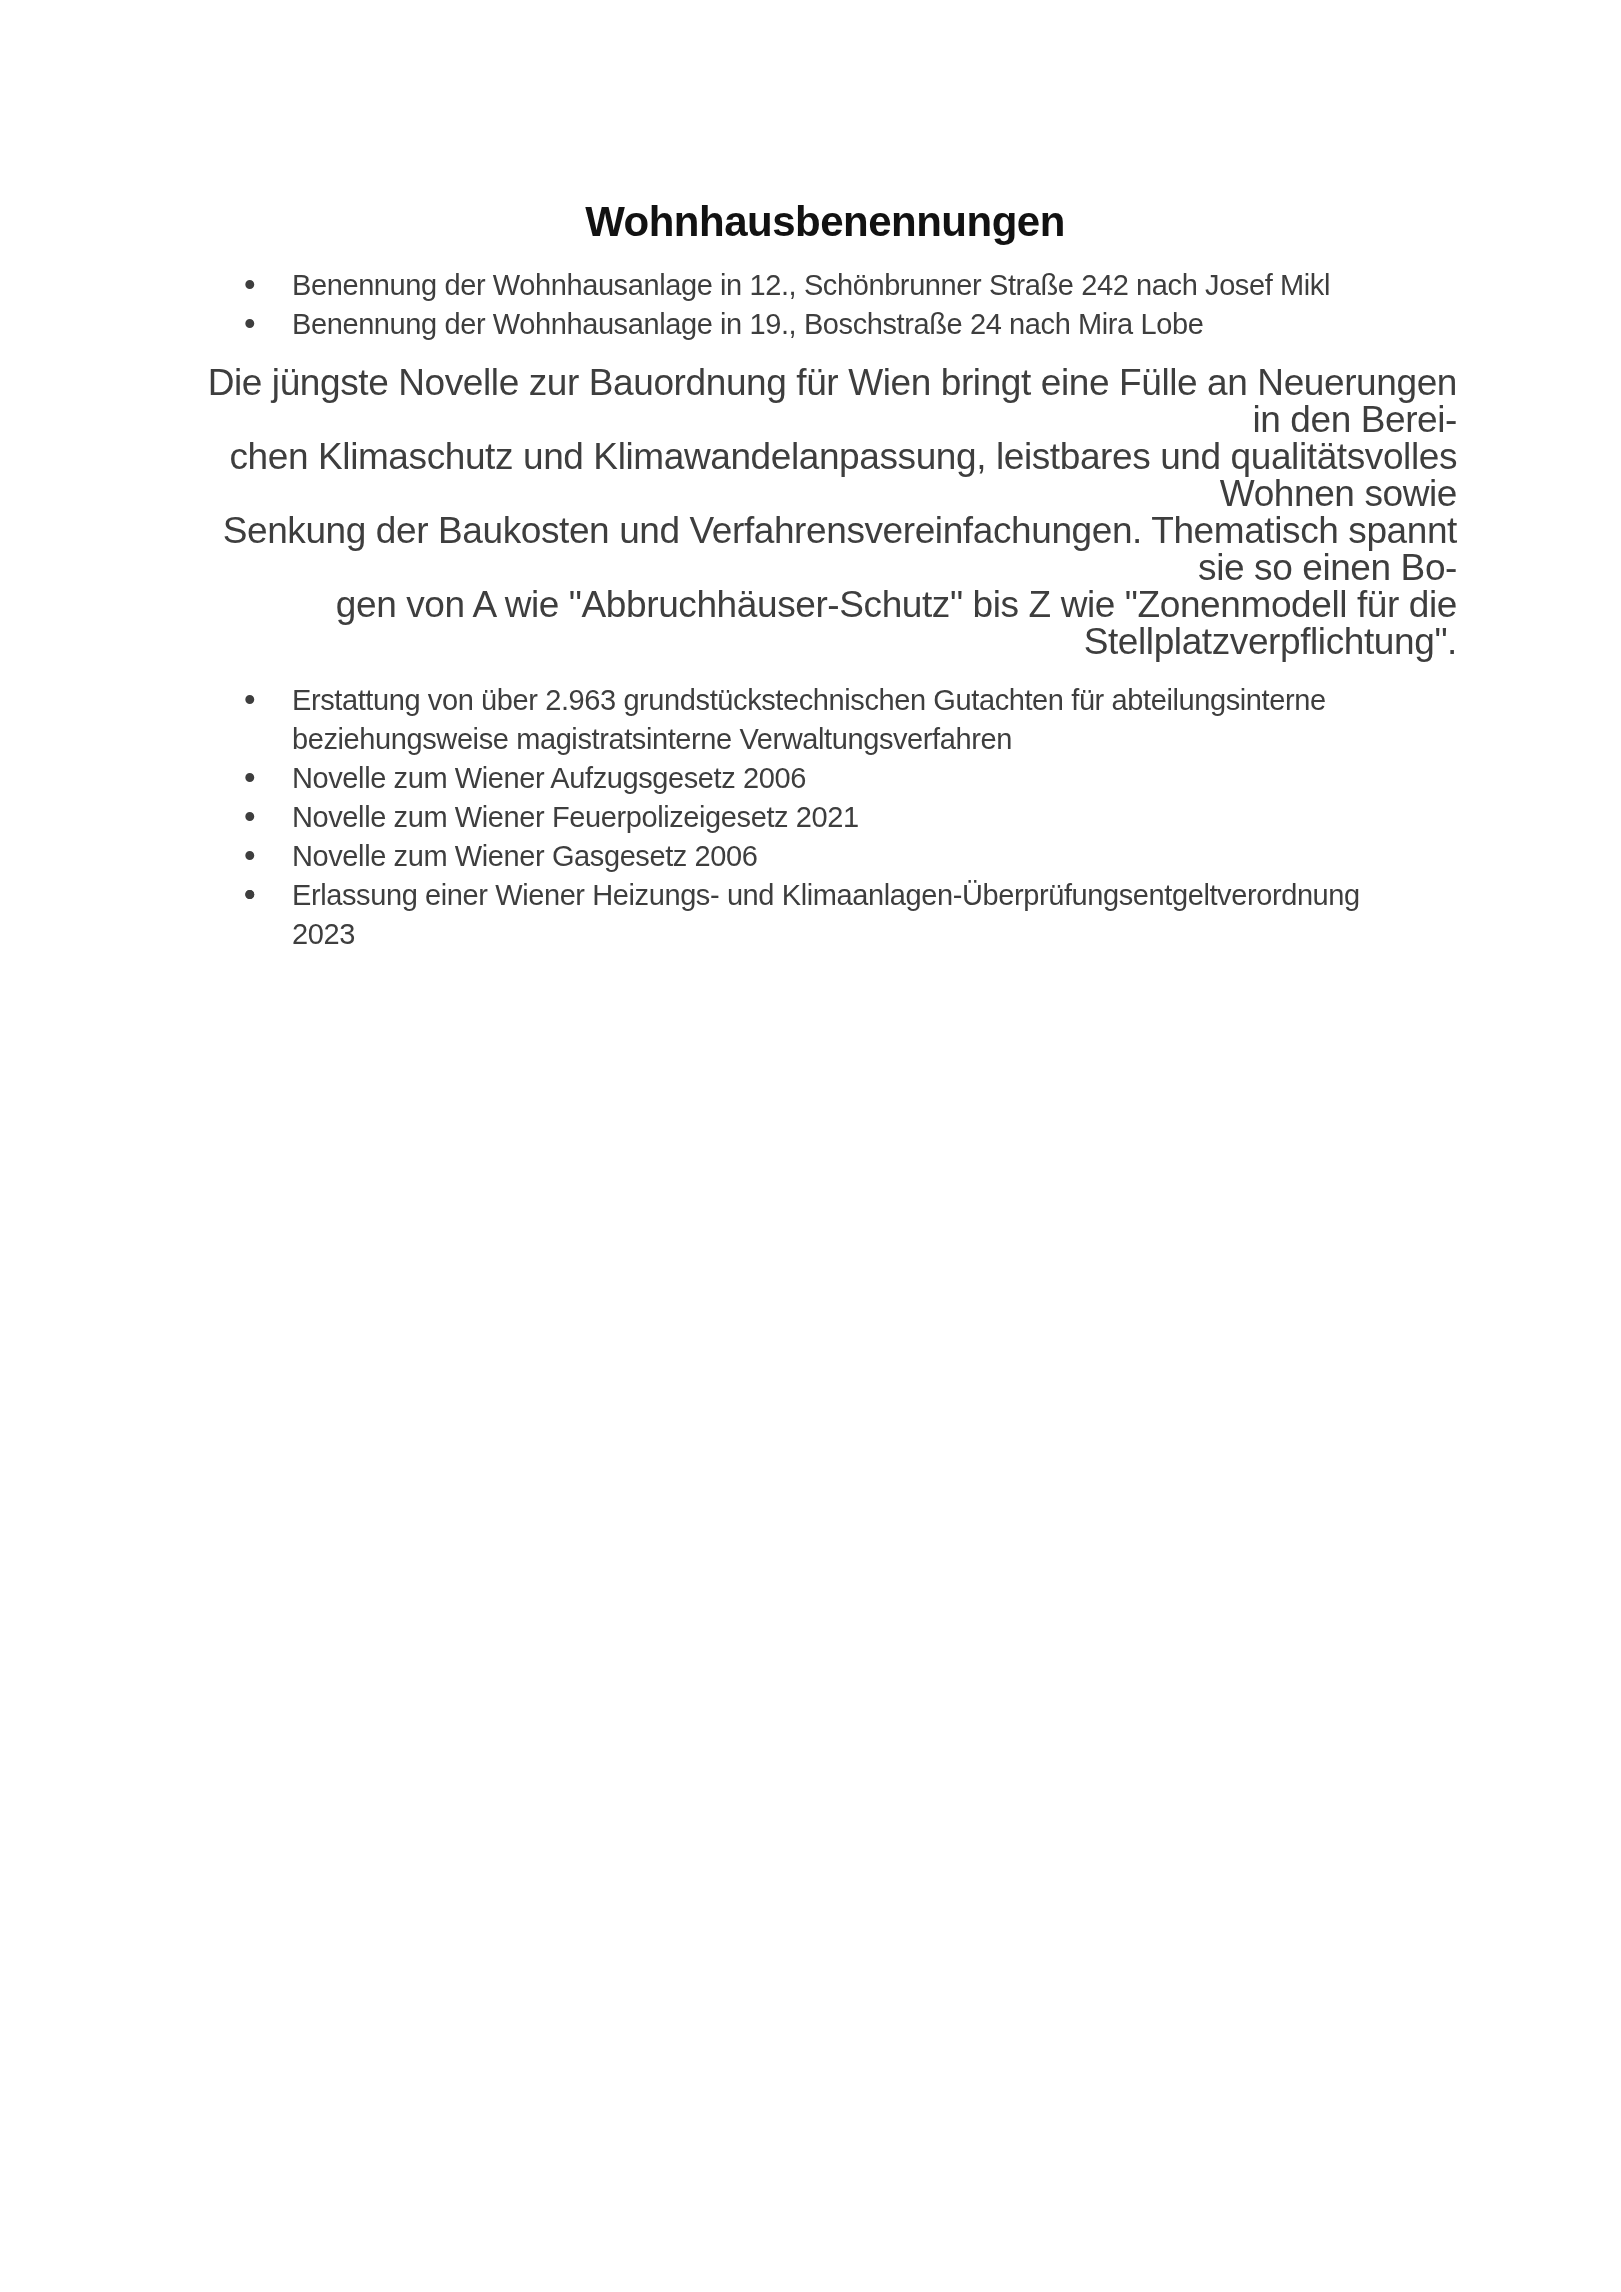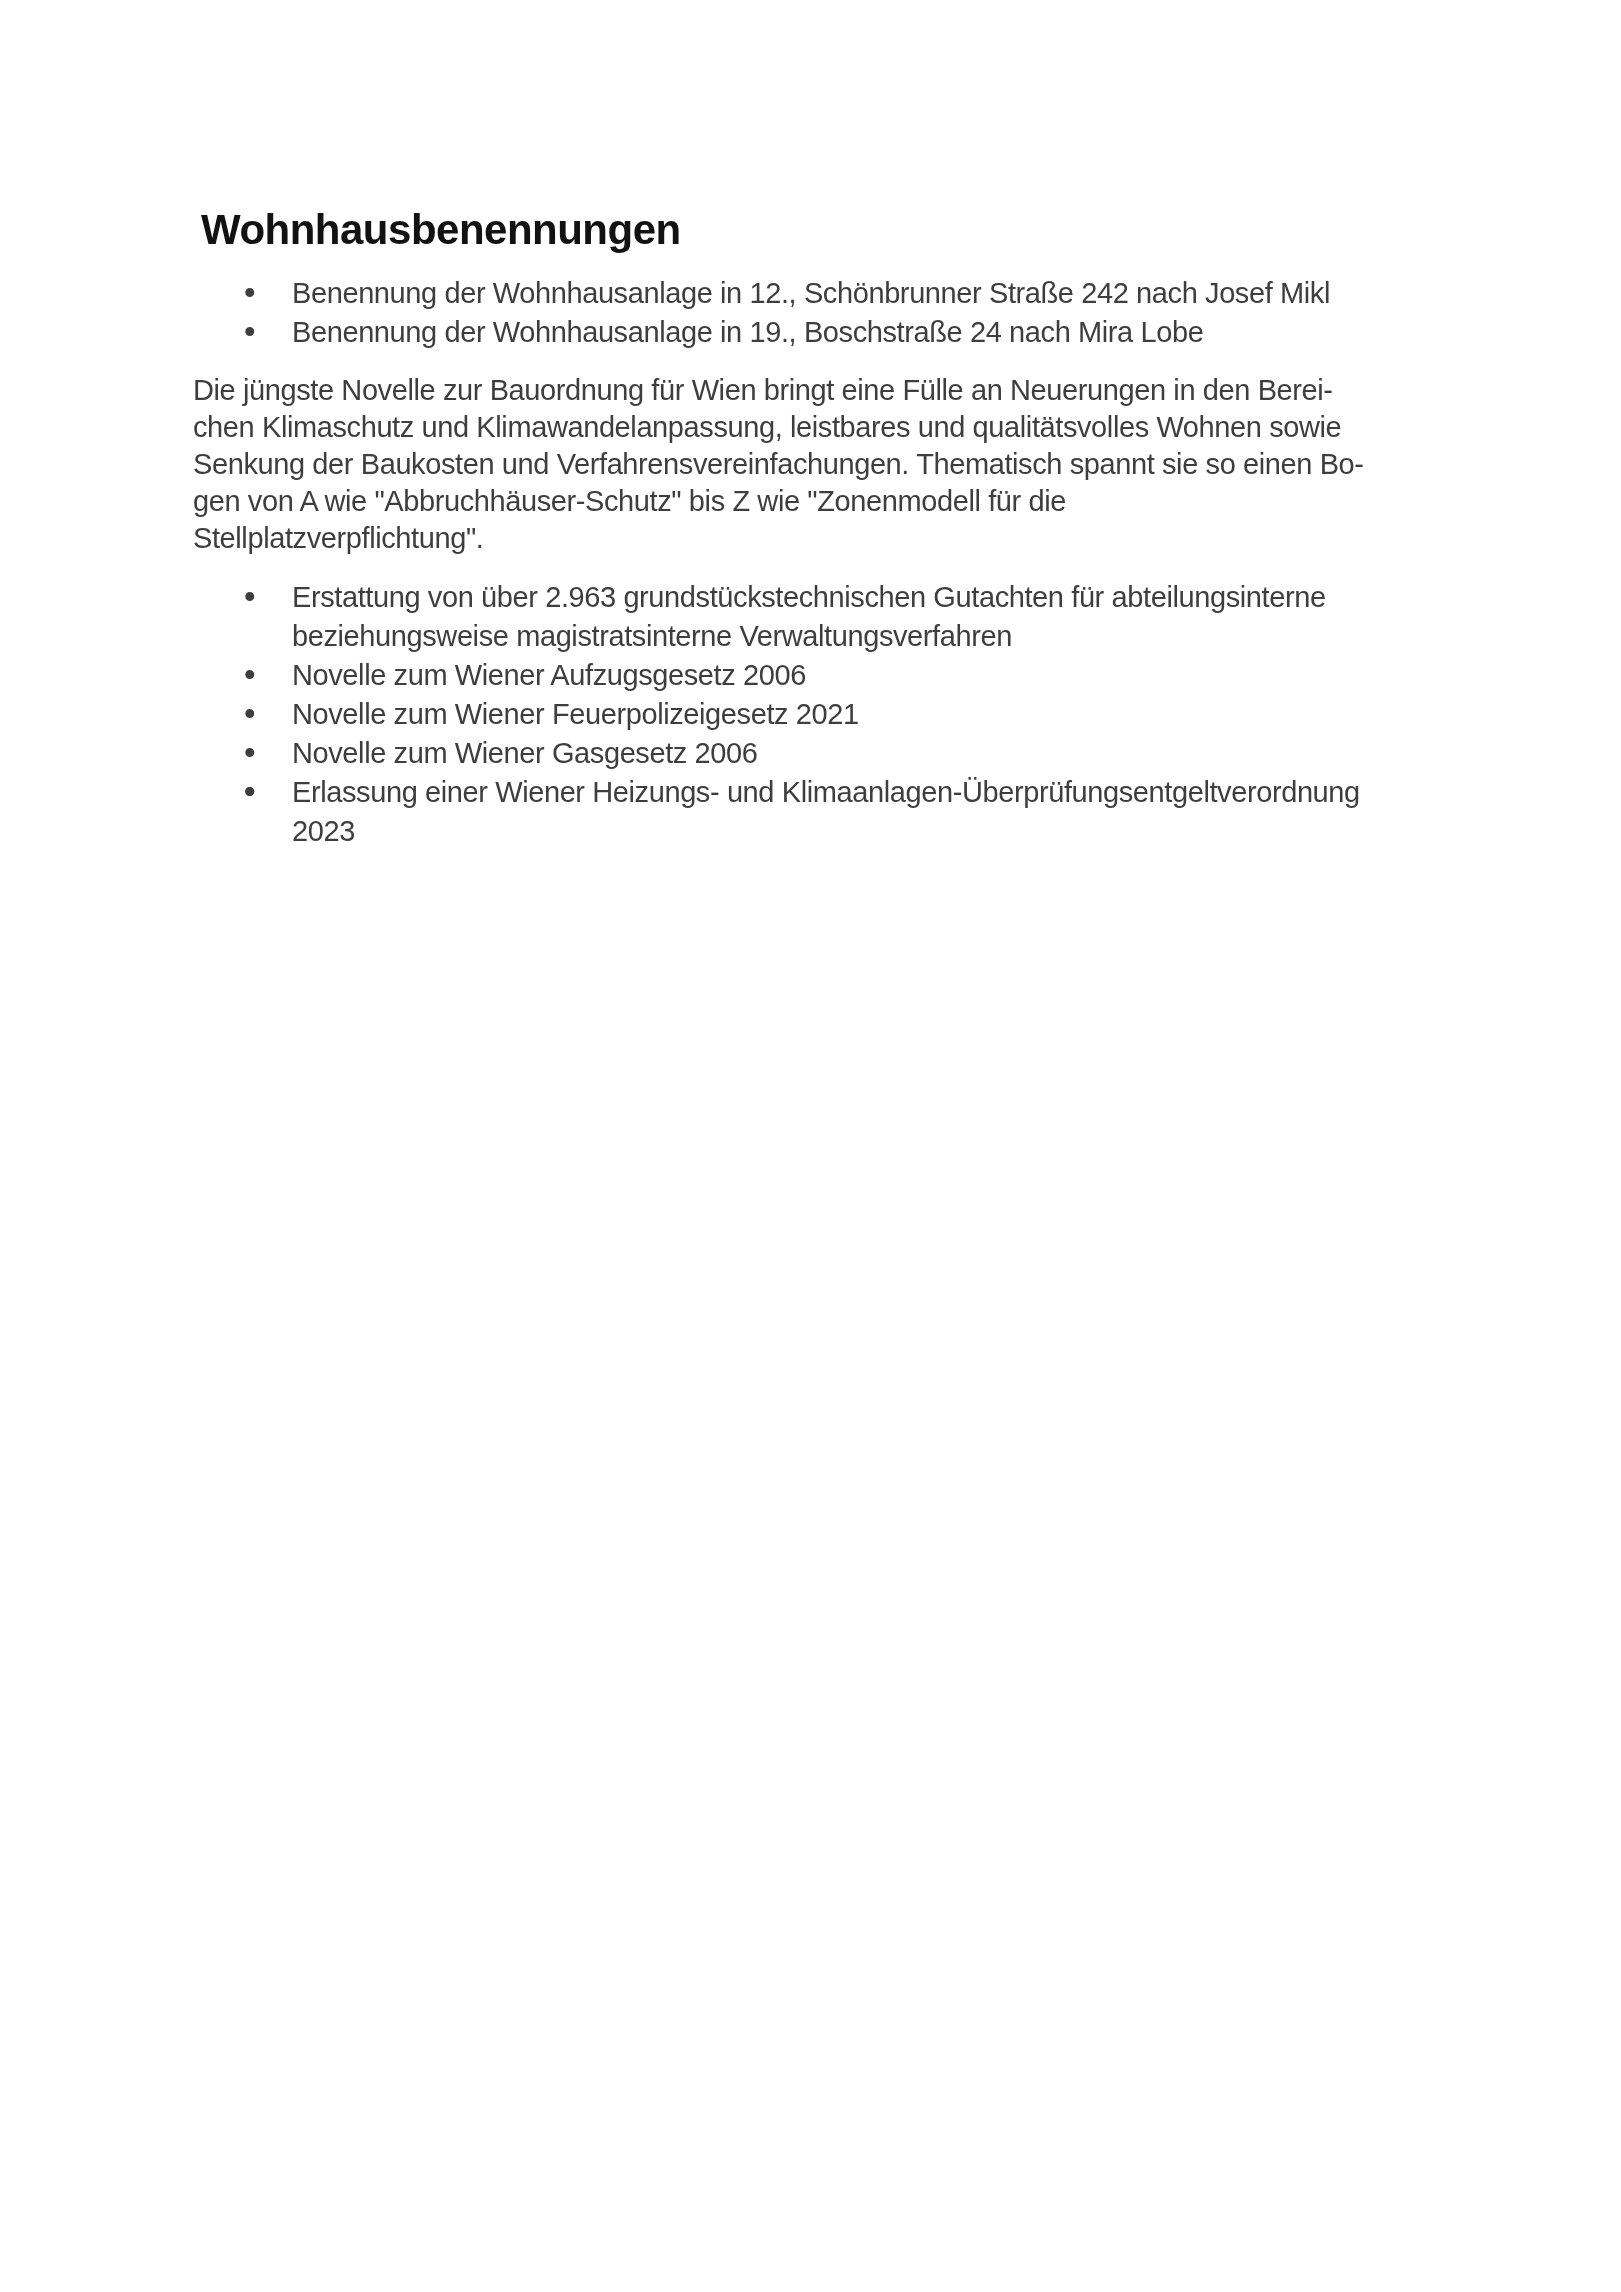--- a/index.html
+++ b/index.html
@@ -20,32 +20,34 @@
     top: 0;
     width: 1264px;
     padding-top: 199px;
   }
   h2.doc-heading {
     font-size: 42px;
     line-height: 46px;
     font-weight: 700;
     letter-spacing: -0.5px;
     color: #121212;
-    margin: 8px;
+    margin: 0;
+    text-align: center;
   }
   .heading-2 { margin-top: 27.4px; }
   .heading-3 { margin-top: 35px; }
 
   .doc-paragraph {
     margin: 20.6px 0 0 0;
-    font-size: 29px;
+    font-size: 37px;
     line-height: 37px;
     letter-spacing: -0.4px;
     color: #3e3e3e;
     white-space: pre-line;
+    text-align: right;
   }
   ul.doc-bullets {
     list-style: none;
     margin: 20.6px 0 0 0;
     padding: 0;
   }
   ul.doc-bullets li {
     position: relative;
     padding-left: 99px;
     font-size: 29px;

